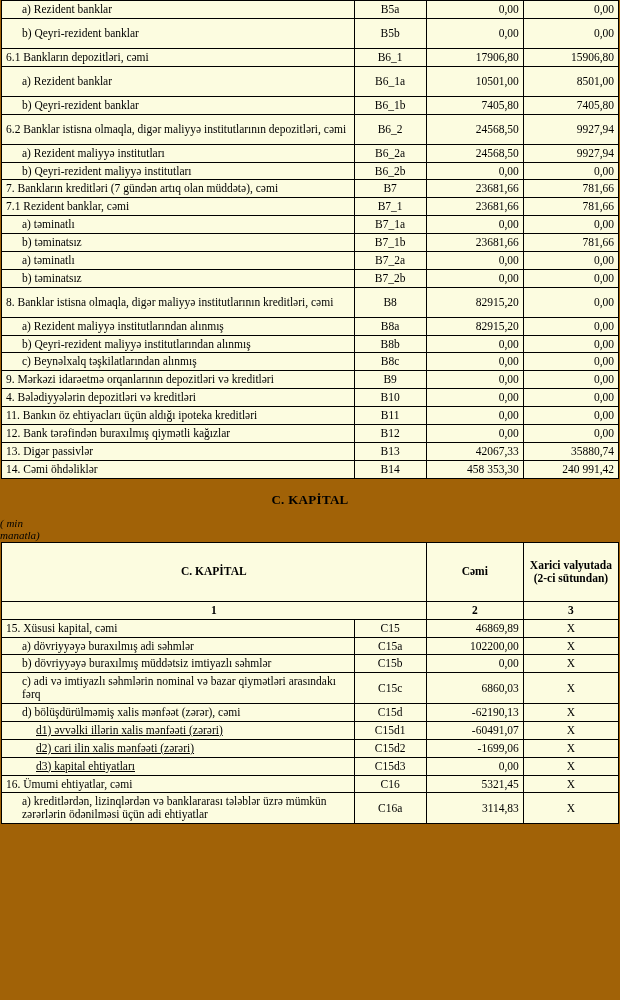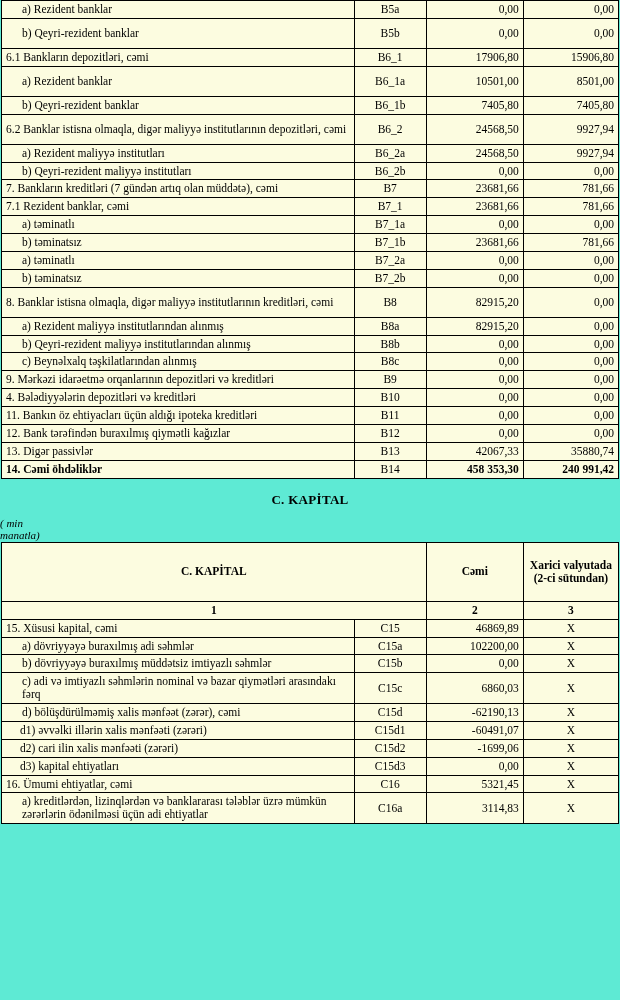--- a/index.html
+++ b/index.html
@@ -12,21 +12,21 @@
     height: 1000px;
     font-family: "Liberation Serif", serif;
     font-size: 11.5px;
     color: #000000;
     overflow: hidden;
   }
   .page {
     width: 620px;
     height: 1000px;
     position: relative;
-    background: #5eead4;
+    background: #a16207;
   }
   table.fin {
     border-collapse: collapse;
     width: 618px;
     margin: 0 1px;
     table-layout: fixed;
   }
   table.fin td, table.fin th {
     border: 1px solid #000000;
     background: #fcfce0;
@@ -34,24 +34,24 @@
     vertical-align: middle;
     line-height: 1.12;
   }
   col.c-label { width: 352px; }
   col.c-code  { width: 72px; }
   col.c-num1  { width: 97px; }
   col.c-num2  { width: 95px; }
 
   .label     { text-align: left; }
   .label.ind { padding-left: 20px; }
-  .label.ind2{ padding-left: 18px; }
+  .label.ind2{ padding-left: 34px; text-decoration: underline; }
   .code      { text-align: center; }
   .num       { text-align: right; padding-right: 6px; }
-  .bold      { font-weight: bold; }
+  .bold      { font-weight: normal; }
 
   .section-title {
     text-align: center;
     font-weight: bold;
     font-size: 13px;
     letter-spacing: 0.3px;
     padding: 13px 0 9px 0;
   }
   .unit {
     text-align: left;

